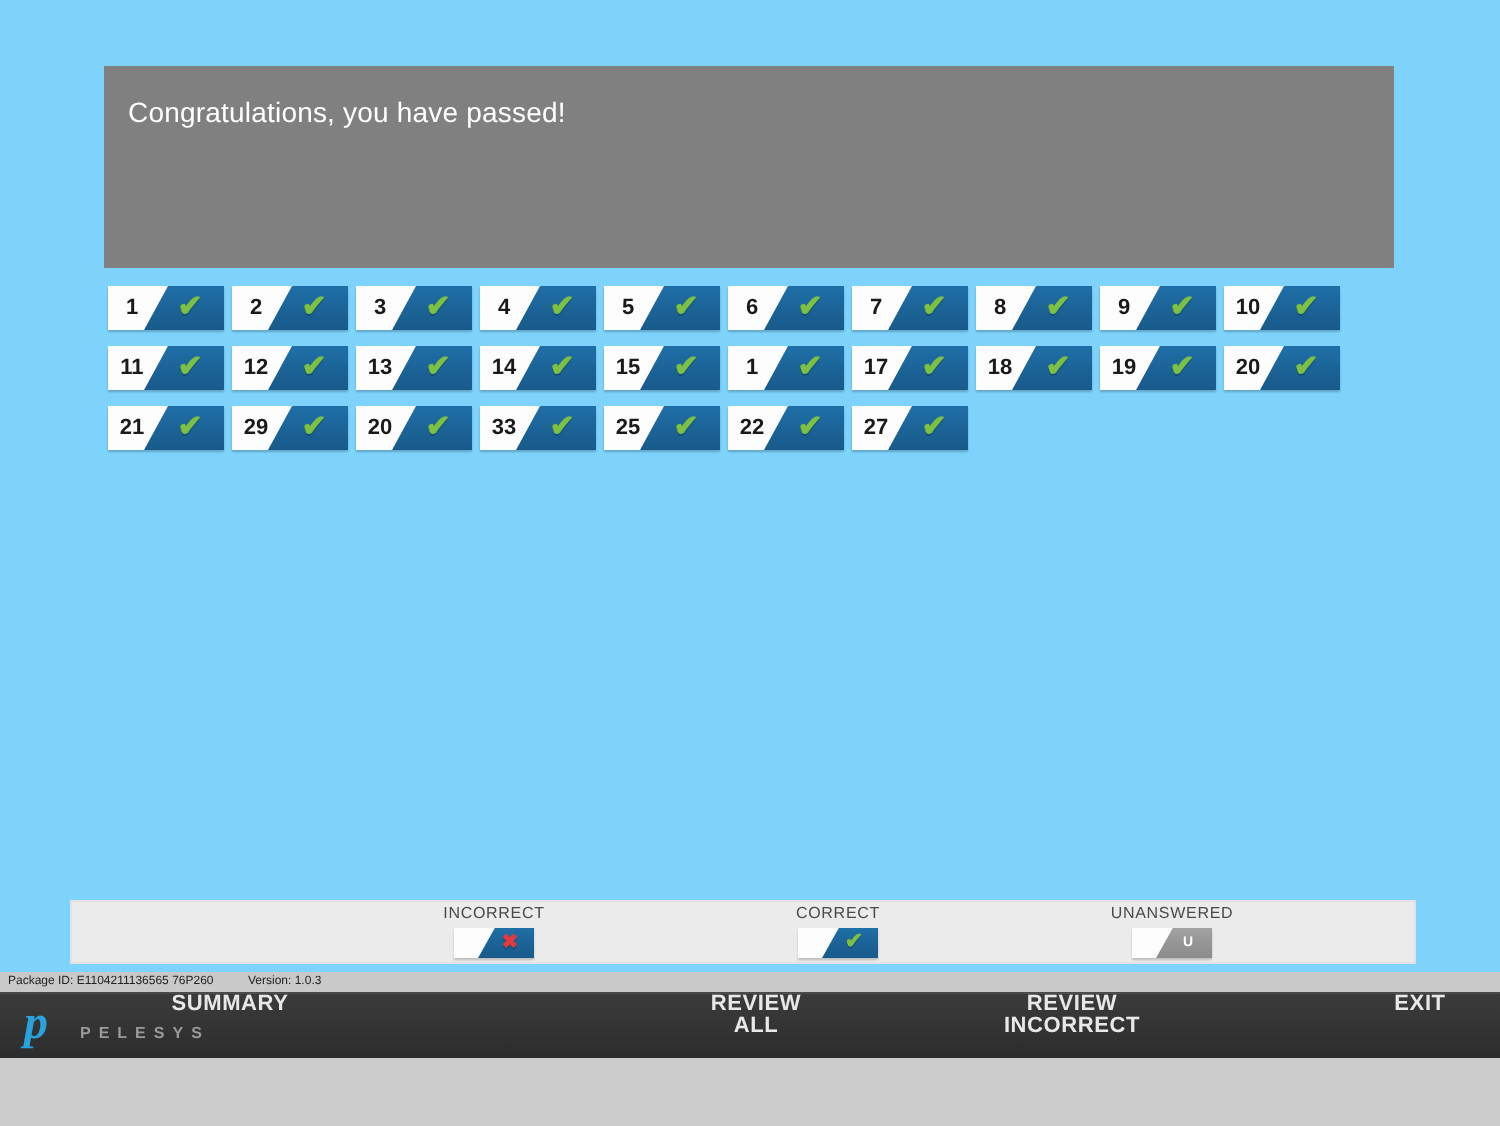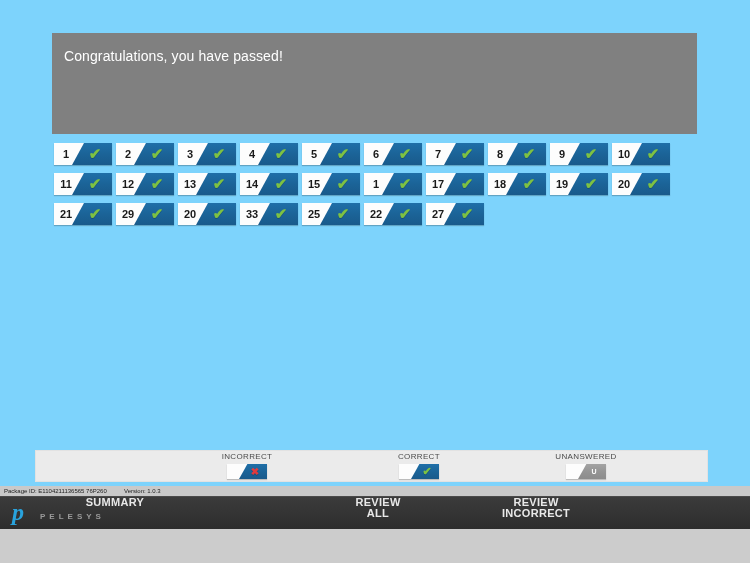--- a/index.html
+++ b/index.html
@@ -463,18 +463,21 @@
     <div class="tb-btn tb-reviewall">
       <span>REVIEW</span>
       <span>ALL</span>
     </div>
 
     <div class="tb-btn tb-reviewinc">
       <span>REVIEW</span>
       <span>INCORRECT</span>
     </div>
 
+    <div class="tb-btn tb-exit">
+      <span>EXIT</span>
+    </div>
 
   </div>
 
   <div class="footer-strip"></div>
 
 </div>
 
 </body></html>

